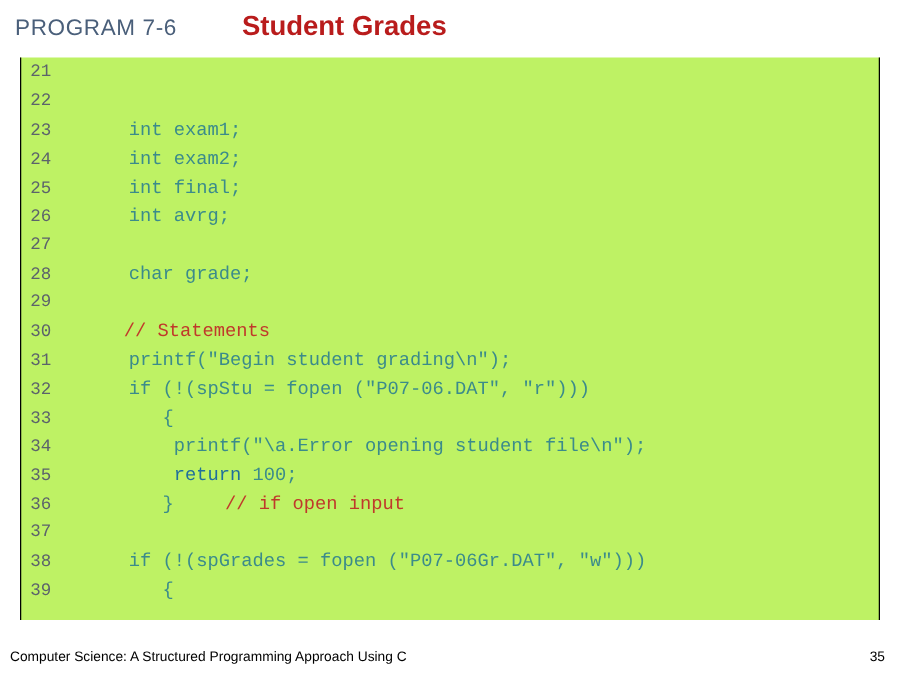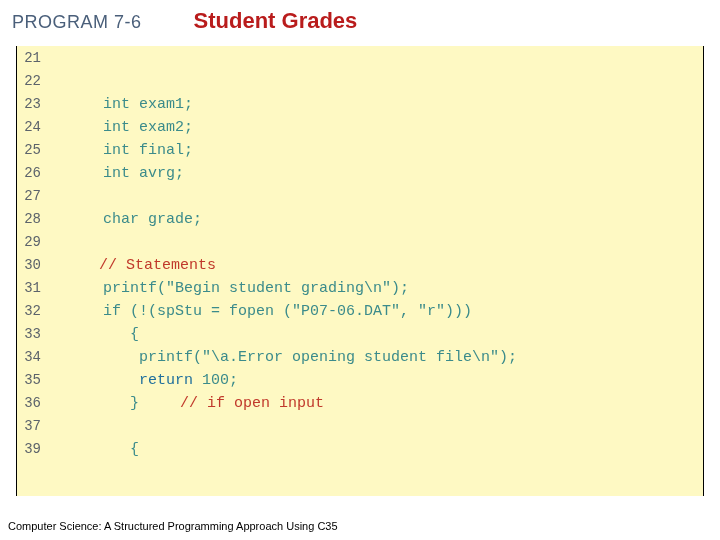--- a/index.html
+++ b/index.html
@@ -26,21 +26,21 @@
   .title {
     color: #b91c1c;
     font-size: 22px;
     font-weight: 600;
   }
   .code-frame {
     margin: 0 16px 0 16px;
     border-left: 1px solid #000;
     border-right: 1px solid #000;
     height: 450px;
-    background: #fef9c3;
+    background: #bef264;
     padding-top: 4px;
   }
   .code-line {
     display: flex;
     align-items: baseline;
     height: 23px;
     font-family: "Courier New", Consolas, monospace;
     font-size: 15px;
     white-space: pre;
   }
@@ -57,21 +57,21 @@
     padding-left: 18px;
   }
   .cc { color: #c0392b; margin-left: 32px; } 
   .kw { color: #1f6f9c; }
   .footer {
     position: absolute;
     bottom: 8px;
     left: 8px;
     right: 12px;
     display: flex;
-    justify-content: flex-start;
+    justify-content: space-between;
     align-items: baseline;
     font-size: 11px;
     color: #000;
   }
   .footer-right { font-size: 11px; }
 </style>
 </head>
 <body>
 
 <div class="header">
@@ -91,20 +91,21 @@
       <div class="code-line"><span class="ln">28</span><span class="code-content"><span>    char grade;</span></span></div>
       <div class="code-line"><span class="ln">29</span><span class="code-content"></span></div>
       <div class="code-line"><span class="ln">30</span><span class="code-content"><span class="cc">// Statements</span></span></div>
       <div class="code-line"><span class="ln">31</span><span class="code-content"><span>    printf("Begin student grading\n");</span></span></div>
       <div class="code-line"><span class="ln">32</span><span class="code-content"><span>    if (!(spStu = fopen ("P07-06.DAT", "r")))</span></span></div>
       <div class="code-line"><span class="ln">33</span><span class="code-content"><span>       {</span></span></div>
       <div class="code-line"><span class="ln">34</span><span class="code-content"><span>        printf("\a.Error opening student file\n");</span></span></div>
       <div class="code-line"><span class="ln">35</span><span class="code-content"><span>        </span><span class="kw">return</span><span> 100;</span></span></div>
       <div class="code-line"><span class="ln">36</span><span class="code-content"><span>       } </span><span class="cc">// if open input</span></span></div>
       <div class="code-line"><span class="ln">37</span><span class="code-content"></span></div>
+      <div class="code-line"><span class="ln">38</span><span class="code-content"><span>    if (!(spGrades = fopen ("P07-06Gr.DAT", "w")))</span></span></div>
       <div class="code-line"><span class="ln">39</span><span class="code-content"><span>       {</span></span></div>
     </div>
 </div>
 
 <div class="footer">
   <div class="footer-left">Computer Science: A Structured Programming Approach Using C</div>
   <div class="footer-right">35</div>
 </div>
 
 </body></html>

